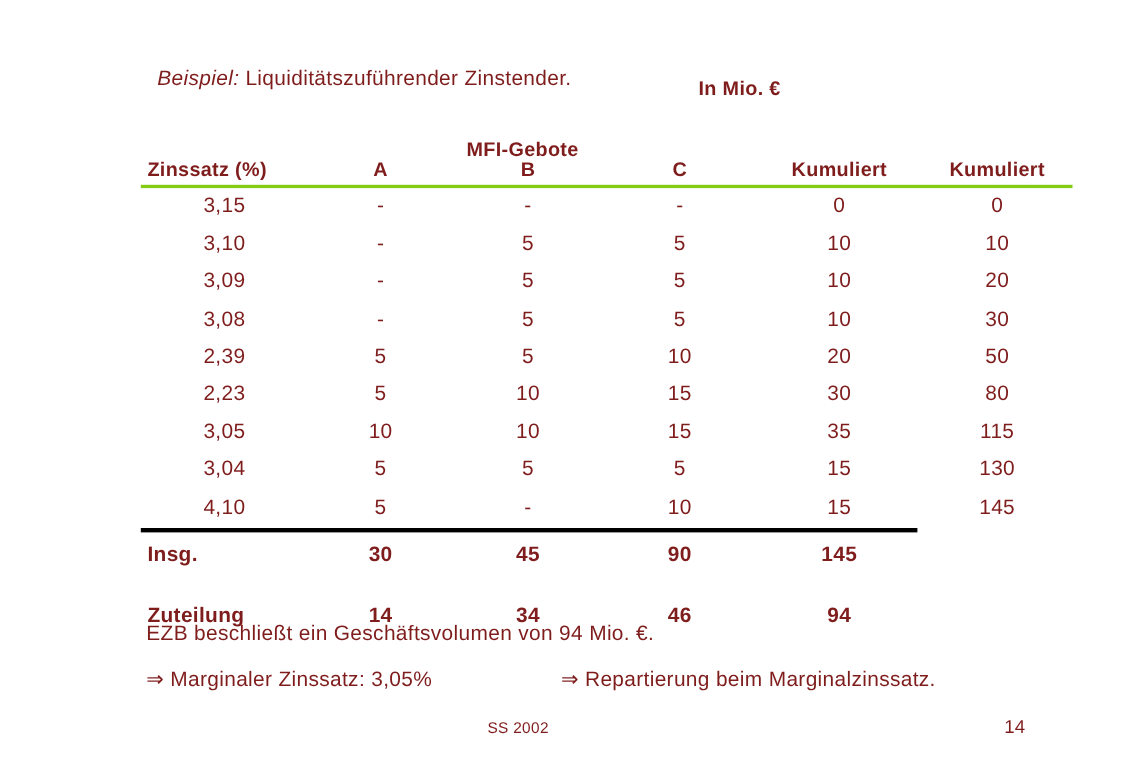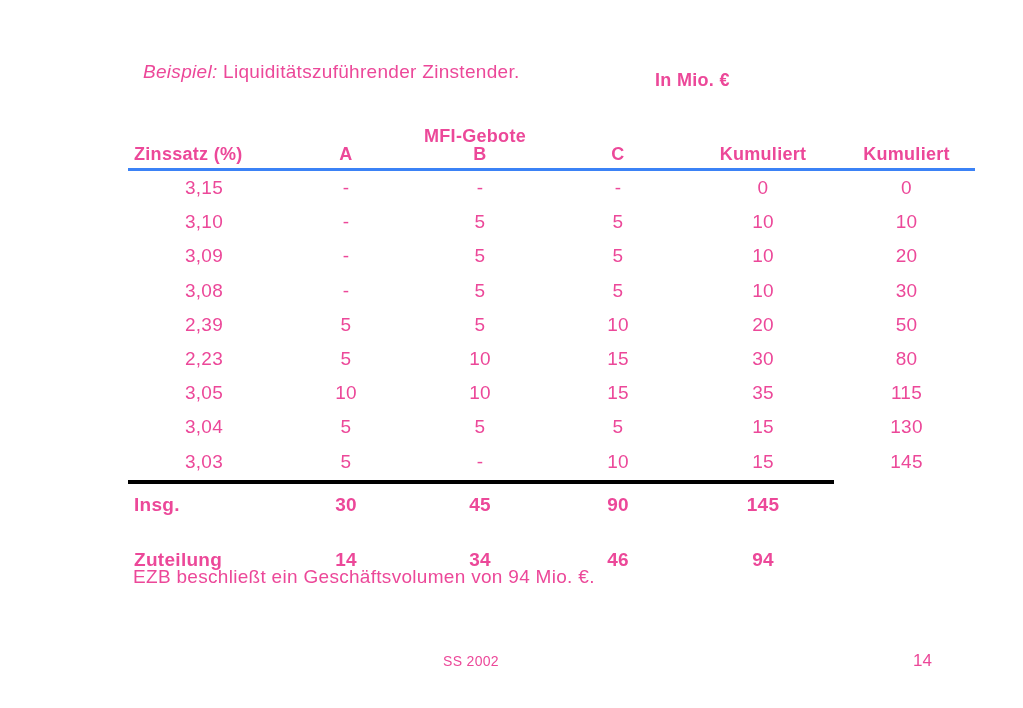--- a/index.html
+++ b/index.html
@@ -2,40 +2,39 @@
 <html><head>
 <meta charset="utf-8">
 <style>
   html, body { margin: 0; padding: 0; background: #ffffff; }
   .slide {
     position: relative;
     width: 1023px;
     height: 708px;
     background: #ffffff;
     font-family: "Liberation Sans", sans-serif;
-    color: #ec4899;
+    color: #7f1d1d;
     overflow: hidden;
   }
   .title {
     position: absolute;
     left: 143px;
     top: 61px;
     font-size: 19px;
     letter-spacing: 0.3px;
     white-space: nowrap;
   }
   .title .it { font-style: italic; }
   .unit-label {
     position: absolute;
     left: 635px;
     top: 70px;
     font-size: 18px;
     font-weight: bold;
     letter-spacing: 0.3px;
-    margin-left: 20px;
   }
   .table-title {
     position: absolute;
     left: 424px;
     top: 106px;
     font-size: 18px;
     font-weight: bold;
     letter-spacing: 0.3px;
     margin-top: 20px;
   }
@@ -49,21 +48,21 @@
   .trow {
     display: grid;
     grid-template-columns: 152px 132px 136px 140px 150px 137px;
     align-items: center;
     height: 34.2px;
     text-align: center;
     letter-spacing: 0.3px;
   }
   .thead {
     height: 28px;
-    border-bottom: 3px solid #3b82f6;
+    border-bottom: 3px solid #84cc16;
     font-weight: bold;
     font-size: 18px;
   }
   .hleft { text-align: left; padding-left: 6px; }
   .thickline {
     width: 706px;
     height: 4px;
     background: #000;
     margin-top: 1px;
   }
@@ -191,21 +190,21 @@
     <div class="trow">
       <div>3,04</div>
       <div>5</div>
       <div>5</div>
       <div>5</div>
       <div>15</div>
       <div>130</div>
     </div>
 
     <div class="trow">
-      <div>3,03</div>
+      <div>4,10</div>
       <div>5</div>
       <div>-</div>
       <div>10</div>
       <div>15</div>
       <div>145</div>
     </div>
 
     <div class="thickline"></div>
 
     <div class="trow tsum tsum-first">
@@ -223,17 +222,21 @@
       <div>34</div>
       <div>46</div>
       <div>94</div>
       <div></div>
     </div>
 
   </div>
 
   <div class="note-ezb">EZB beschließt ein Geschäftsvolumen von 94 Mio. €.</div>
 
+  <div class="note-arrows">
+    <span>⇒ Marginaler Zinssatz: 3,05%</span>
+    <span class="note-right">⇒ Repartierung beim Marginalzinssatz.</span>
+  </div>
 
   <div class="footer-course">SS 2002</div>
   <div class="footer-page">14</div>
 
 </div>
 
 </body></html>

